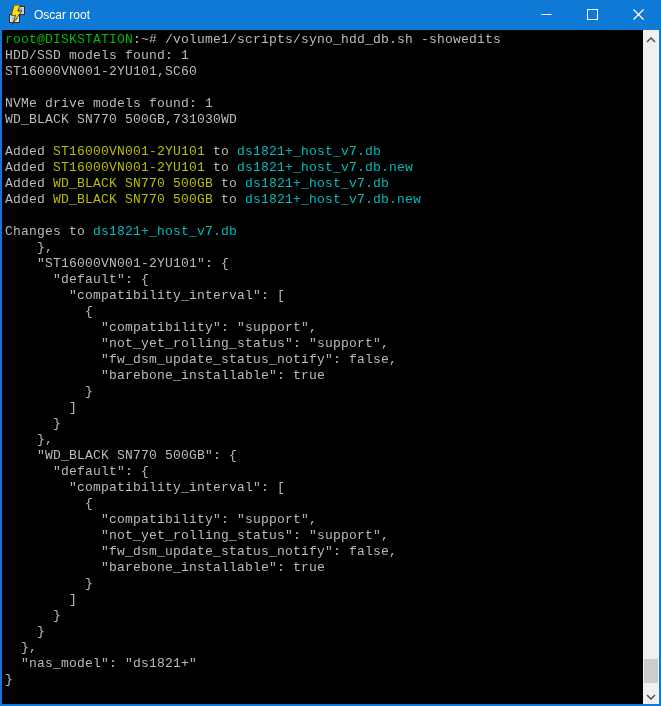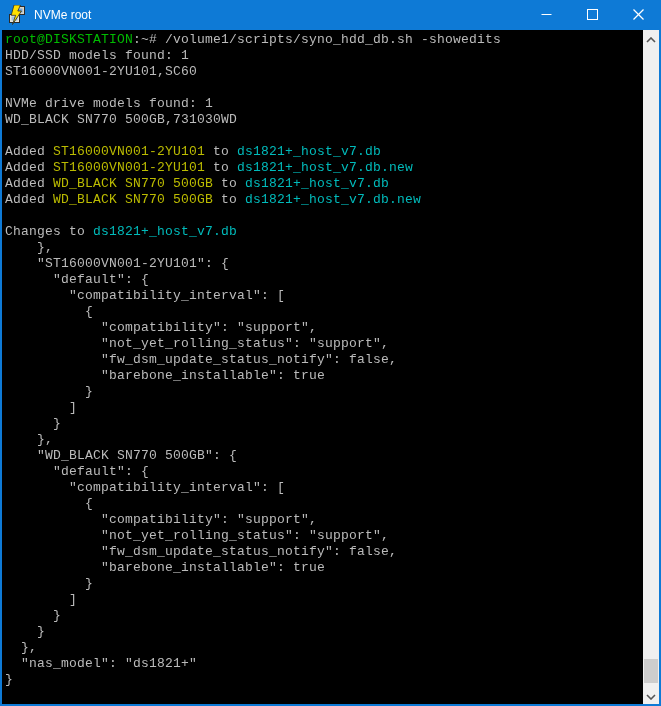--- a/index.html
+++ b/index.html
@@ -72,21 +72,21 @@
   <div class="titlebar">
     <span class="app-icon">
       <svg viewBox="0 0 20 20" width="20" height="20" aria-hidden="true">
         <rect x="7.5" y="1.5" width="10" height="8" fill="#d8d4c8" stroke="#2a2a2a" stroke-width="1"></rect>
         <rect x="9.5" y="3.5" width="6" height="4" fill="#7aa7d6"></rect>
         <rect x="2.5" y="9.5" width="10" height="8" fill="#e9e5d9" stroke="#2a2a2a" stroke-width="1"></rect>
         <rect x="4.5" y="11.5" width="6" height="4" fill="#9fc0e0"></rect>
         <polygon points="7,0 13.5,0 10.8,6 14.5,6 5.5,19.5 8.6,10.3 4.2,10.3" fill="#ffe000" stroke="#2a2a2a" stroke-width="0.8"></polygon>
       </svg>
     </span>
-    <span class="title">NVMe root</span>
+    <span class="title">Oscar root</span>
     <div class="controls">
       <button class="ctrl-btn">
         <span>
           <svg width="11" height="11" viewBox="0 0 11 11">
               <line x1="0.5" y1="5.5" x2="10.5" y2="5.5" stroke="#ffffff" stroke-width="1"></line>
             </svg>
         </span>
       </button>
       <button class="ctrl-btn">
         <span>

